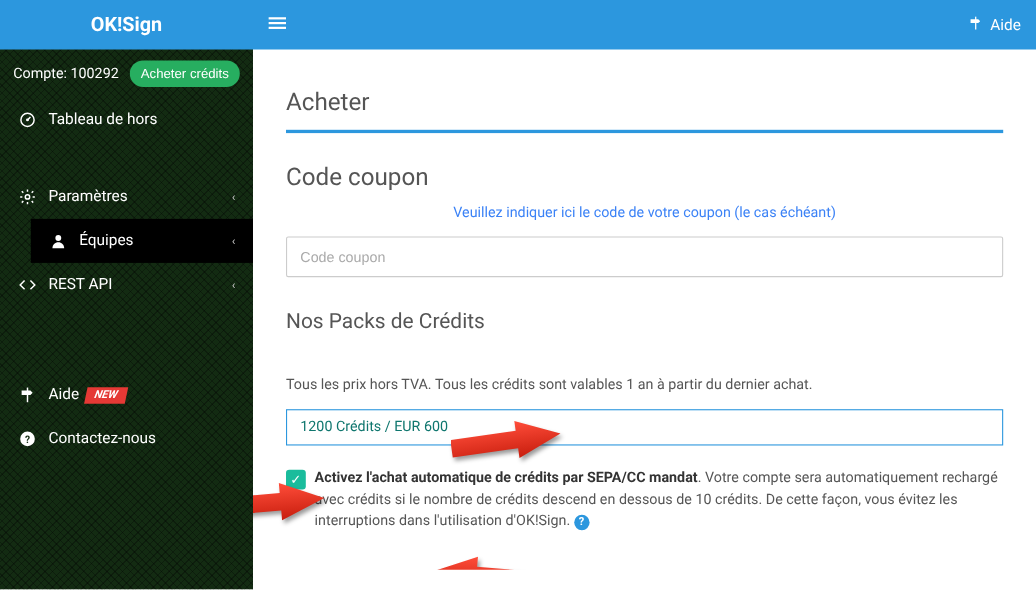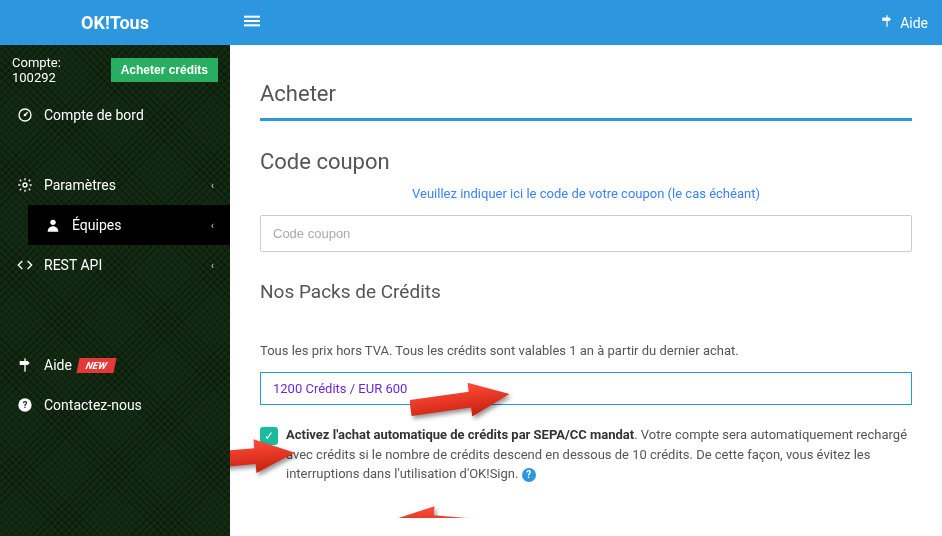--- a/index.html
+++ b/index.html
@@ -35,24 +35,24 @@
     }
     .account-label {
       color: #fff;
       font-size: 13px;
       flex: 1;
     }
     .buy-credits-btn {
       background: #27ae60;
       color: #fff;
       border: none;
-      border-radius: 0;
+      border-radius: 12px;
       padding: 5px 10px;
       font-size: 12px;
-      font-weight: bold;
+      font-weight: normal;
       cursor: pointer;
     }
     .nav-item {
       display: flex;
       align-items: center;
       padding: 12px 16px;
       color: #fff;
       cursor: pointer;
       font-size: 14px;
       position: relative;
@@ -138,21 +138,21 @@
     }
     .coupon-input::placeholder { color: #aaa; }
     .packs-heading { font-size: 19px; font-weight: 400; color: #555; margin-bottom: 40px; }
     .tva-note { font-size: 13px; color: #555; margin-bottom: 14px; }
     .pack-select {
       width: 100%;
       padding: 8px 12px;
       font-size: 13px;
       border: 1px solid #2c97de;
       background: #fff;
-      color: #6d28d9;
+      color: #0f766e;
       margin-bottom: 20px;
     }
     .checkbox-row {
       display: flex;
       align-items: flex-start;
       gap: 8px;
       font-size: 13px;
       color: #555;
       line-height: 1.5;
       margin-bottom: 14px;
@@ -201,36 +201,36 @@
       filter: drop-shadow(2px 3px 2px rgba(0,0,0,0.4));
     }
     .red-arrow svg { display: block; }
   </style>
 </head>
 <body>
 
 <div class="container">
   <aside class="sidebar">
     <div class="logo-area">
-      <span>OK!Tous</span>
+      <span>OK!Sign</span>
     </div>
     <div class="account-row">
       <span class="account-label">Compte: 100292</span>
       <button class="buy-credits-btn">Acheter crédits</button>
     </div>
 
     <div class="nav-item">
       <span class="icon">
         <svg width="16" height="16" viewBox="0 0 24 24" fill="#fff">
             <circle cx="12" cy="12" r="9" fill="none" stroke="#fff" stroke-width="2"></circle>
             <path d="M12 12 L16 8" stroke="#fff" stroke-width="2"></path>
             <circle cx="12" cy="12" r="2" fill="#fff"></circle>
           </svg>
       </span>
-      <span>Compte de bord</span>
+      <span>Tableau de hors</span>
     </div>
 
     <div class="nav-spacer"></div>
 
     <div class="nav-item">
       <span class="icon">
         <svg width="16" height="16" viewBox="0 0 24 24" fill="#fff">
             <circle cx="12" cy="12" r="3" fill="none" stroke="#fff" stroke-width="2"></circle>
             <path d="M12 2v3M12 19v3M4.2 4.2l2.1 2.1M17.7 17.7l2.1 2.1M2 12h3M19 12h3M4.2 19.8l2.1-2.1M17.7 6.3l2.1-2.1" stroke="#fff" stroke-width="2"></path>
           </svg>

